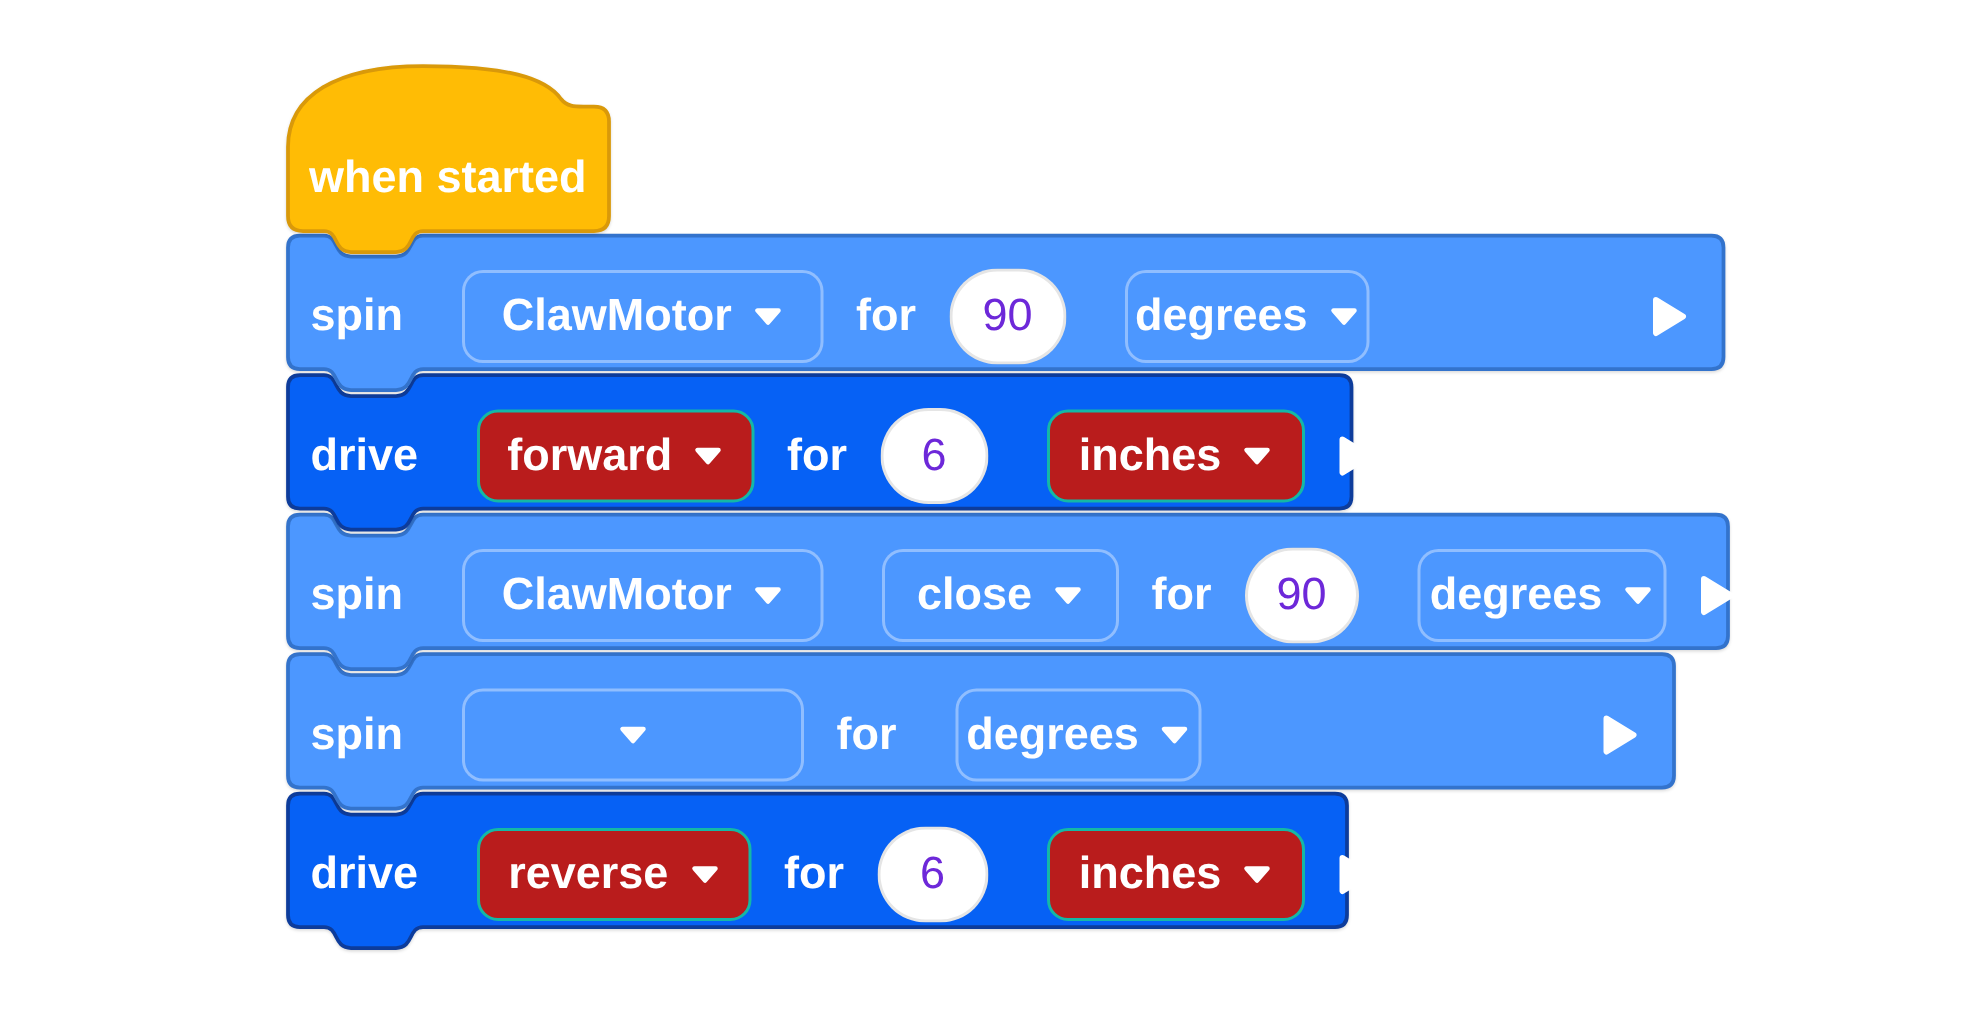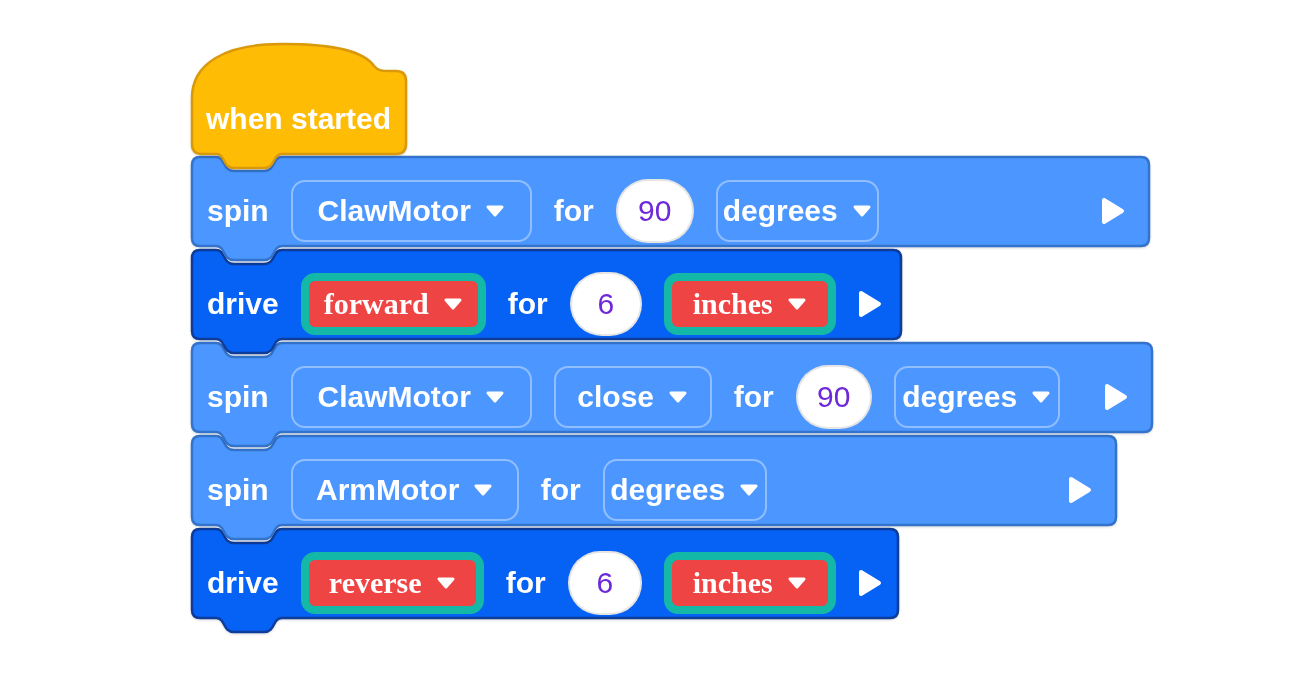--- a/index.html
+++ b/index.html
@@ -20,24 +20,24 @@
     position:absolute;left:0;top:0;right:0;height:114px;
     display:flex;align-items:center;padding:40px 0 0 16px;box-sizing:border-box;
   }
   .lbl{
     color:#FFFFFF;font-size:30px;font-weight:bold;line-height:1;
     white-space:nowrap;
   }
   .dd{
     height:62px;border-radius:14px;box-sizing:border-box;
     display:flex;align-items:center;justify-content:center;gap:14px;
-    cursor:pointer;flex:0 0 auto;
+    cursor:pointer;flex:0 0 auto;margin-left:17px;
   }
   .spin .dd{background:#4C97FF;border:2px solid rgba(255,255,255,0.38);}
-  .drive .dd{background:#ef4444;border:8px solid #14b8a6;font-family:Liberation Serif, serif;}
+  .drive .dd{background:#b91c1c;border:2px solid #14b8a6;}
   .chev{display:block;flex:0 0 auto;}
   .oval{
     height:64px;border-radius:32px;background:#FFFFFF;
     border:2px solid rgba(0,0,0,0.10);box-sizing:border-box;
     display:flex;align-items:center;justify-content:center;
     color:#6d28d9;font-size:30px;font-weight:400;cursor:text;flex:0 0 auto;
   }
   .run{
     margin-left:auto;margin-right:26px;flex:0 0 auto;
     display:flex;align-items:center;justify-content:center;cursor:pointer;
@@ -147,21 +147,20 @@
     </div>
   </div>
 
   <div class="block spin" style="left:190px;top:434px;width:928px;height:93px;z-index:3;">
     <svg class="shape" width="928" height="110" viewBox="0 0 928 110">
       <path d="M 10 2 L 26 2 C 36 2 32 16 44 16 L 74 16 C 86 16 82 2 92 2 L 918 2 Q 926 2 926 10 L 926 83 Q 926 91 918 91 L 92 91 C 82 91 86 105 74 105 L 44 105 C 32 105 36 91 26 91 L 10 91 Q 2 91 2 83 L 2 10 Q 2 2 10 2 Z" stroke-width="2.5" fill="#4C97FF" stroke="#3373CC"></path>
     </svg>
     <div class="row">
       <span class="lbl">spin</span>
       <div class="dd" style="width:228px">
-        <span class="lbl">ArmMotor</span>
         <svg class="chev" width="20" height="14" viewBox="0 0 20 14">
           <path d="M3 3 L17 3 L10 11 Z" fill="#fff" stroke="#fff" stroke-width="3" stroke-linejoin="round"></path>
         </svg>
       </div>
       <span class="lbl">for</span>
       <div class="dd" style="width:164px">
         <span class="lbl">degrees</span>
         <svg class="chev" width="20" height="14" viewBox="0 0 20 14">
           <path d="M3 3 L17 3 L10 11 Z" fill="#fff" stroke="#fff" stroke-width="3" stroke-linejoin="round"></path>
         </svg>

